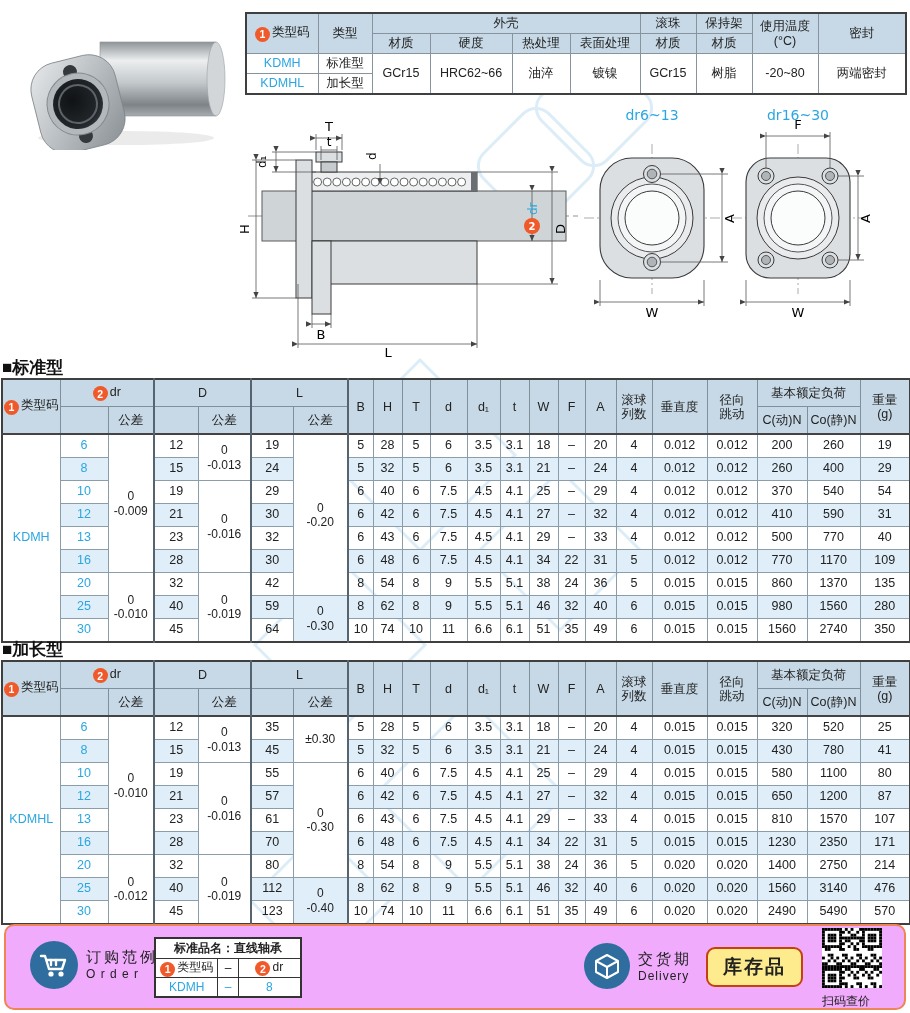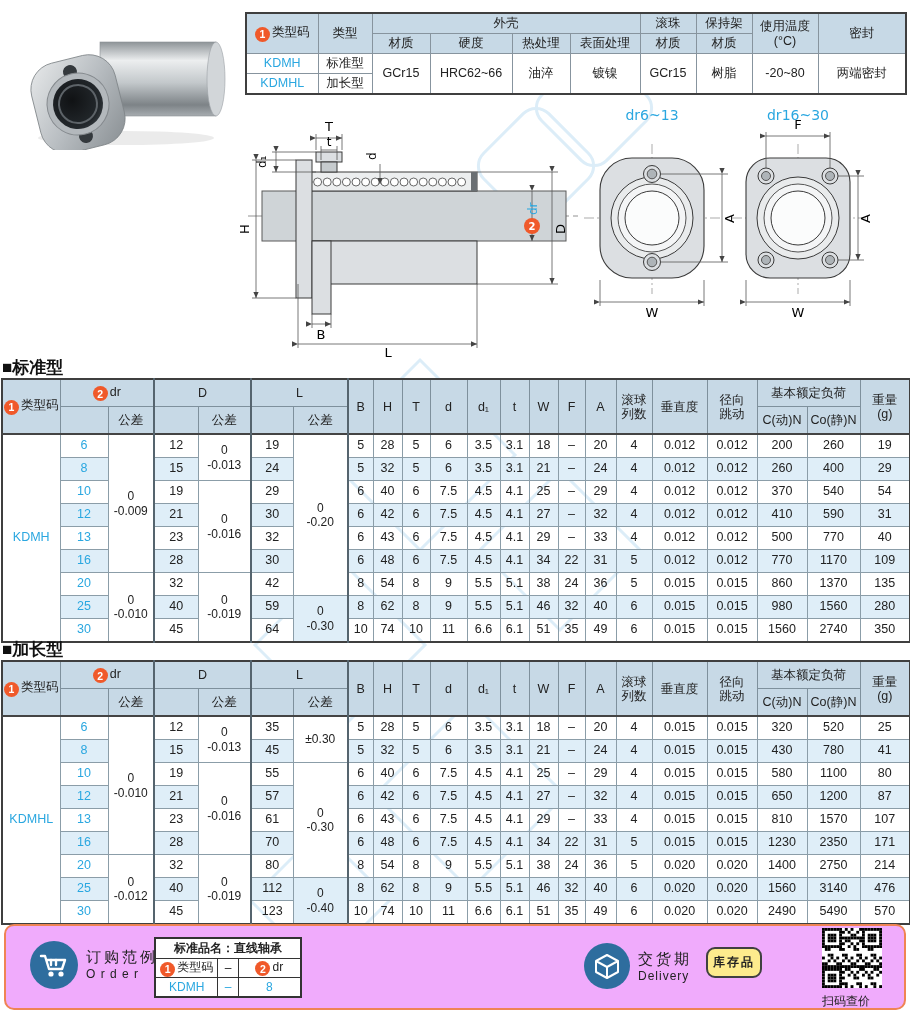--- a/index.html
+++ b/index.html
@@ -35,22 +35,22 @@
   
   #order-sec{left:4px;top:924px;width:898px;height:82px;border:2px solid #ef8454;border-radius:10px;
              z-index:2;background:#f0abfc}
   .blue-circle{position:absolute;width:48px;height:48px;border-radius:50%;background:#2e6d9e;
                display:flex;align-items:center;justify-content:center}
   .cn-label{font-size:15px;letter-spacing:3px;color:#222;line-height:1.35}
   .en-label{font-size:12px;letter-spacing:1px;color:#222}
   .order-tbl{position:absolute;left:148px;top:11px;width:148px;border:2px solid #333;background:#fff}
   .order-tbl th{font-size:12px;border:1px solid #333;height:19px;font-weight:bold;padding:0 1px}
   .order-tbl td{font-size:12px;border:1px solid #333;text-align:center;height:18px;padding:0}
-  .stock{position:absolute;left:700px;top:21px;background:#fdeb8d;border:2px solid #404040;border-radius:9px;
-         font-size:12px;font-weight:bold;padding:5px 5px;letter-spacing:2px}
+  .stock{position:absolute;left:700px;top:21px;background:#fdeb8d;border:2px solid #c2410c;border-radius:9px;
+         font-size:19px;font-weight:bold;padding:5px 15px;letter-spacing:2px}
   #qr-wrap{position:absolute;left:816px;top:2px;width:66px;text-align:left}
   #qr-caption{font-size:12px;margin-top:1px}
   
   #watermark{left:0;top:0;z-index:0}
   #drawings{left:0;top:98px;z-index:1}
   #product{left:8px;top:8px;z-index:2}
   svg text{font-family:"DejaVu Sans","Liberation Sans",sans-serif}
 </style>
 </head>
 <body>

